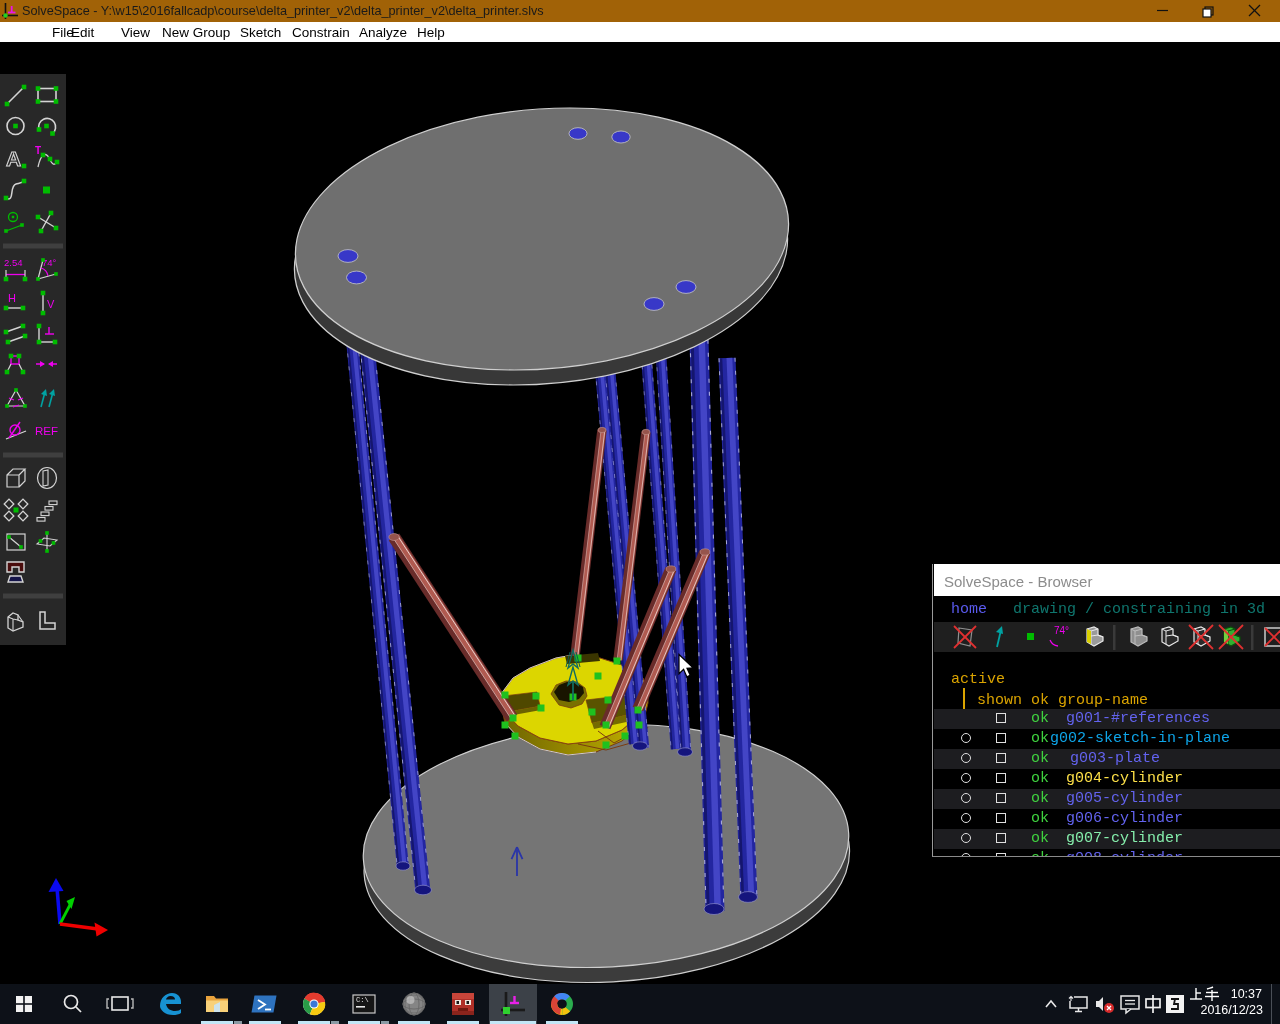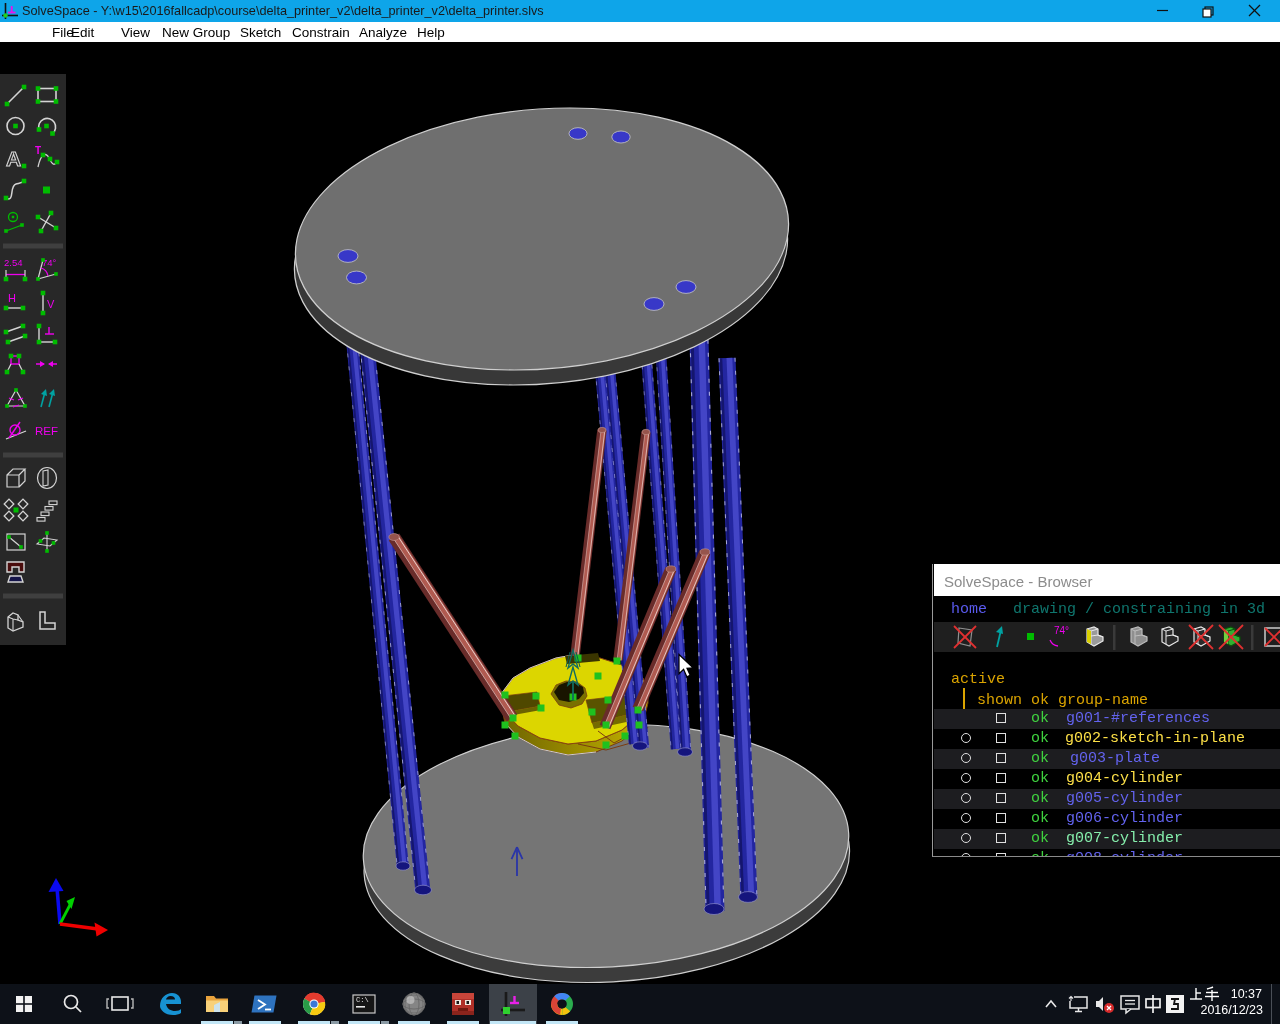--- a/index.html
+++ b/index.html
@@ -1,17 +1,17 @@
 <!DOCTYPE html>
 <html><head>
 <meta charset="utf-8">
 <style>
   html,body{margin:0;padding:0;width:1280px;height:1024px;overflow:hidden;background:#000;}
   body{font-family:"Liberation Sans",sans-serif;position:relative;}
-  #titlebar{position:absolute;left:0;top:0;width:1280px;height:22px;background:#0ea5e9;}
+  #titlebar{position:absolute;left:0;top:0;width:1280px;height:22px;background:#a16207;}
   #titletext{position:absolute;left:22px;top:4px;font-size:12.7px;color:#1a1a1a;white-space:pre;}
   #menubar{position:absolute;left:0;top:22px;width:1280px;height:20px;background:#fff;font-size:13.5px;color:#000;}
   #menubar span{position:absolute;top:2.5px;margin-left:44px;}
   #canvas{position:absolute;left:0;top:42px;width:1280px;height:942px;background:#000;}
   #scene{position:absolute;left:0;top:42px;}
   #toolbar{position:absolute;left:0;top:74px;width:66px;height:571px;background:#282828;}
   #browser{position:absolute;left:932px;top:564px;width:348px;height:292px;border-left:1px solid #9a9a9a;border-bottom:1px solid #8a8a8a;overflow:hidden;}
   #btitle{position:absolute;left:1px;top:0;width:367px;height:32px;background:#ffffff;color:#8c8c8c;font-size:15px;}
   #bcontent{position:absolute;left:1px;top:32px;width:347px;height:261px;background:#000;font-family:"Liberation Mono",monospace;font-size:15px;}
   #taskbar{position:absolute;left:0;top:984px;width:1280px;height:40px;background:#0d1118;}
@@ -458,21 +458,21 @@
 <div style="position:absolute;left:43px;top:96px;color:#dba400">shown ok  group-name</div>
 <div style="position:absolute;left:29px;top:92px;width:1.5px;height:39px;background:#dba400"></div>
 <div style="position:absolute;left:0;top:112.5px;width:347px;height:20.1px;background:#1d1d20;"></div>
 <div style="position:absolute;left:61.5px;top:116.5px;width:8.5px;height:8.5px;border:1.8px solid #e0e0e0"></div>
 <div style="position:absolute;left:97px;top:114.0px;color:#3fd43f">ok</div>
 <div style="position:absolute;left:132px;top:114.0px;color:#6363ef">g001-#references</div>
 <div style="position:absolute;left:0;top:132.6px;width:347px;height:20.1px;"></div>
 <div style="position:absolute;left:26.5px;top:137.1px;width:8px;height:8px;border:1.8px solid #e0e0e0;border-radius:50%"></div>
 <div style="position:absolute;left:61.5px;top:136.6px;width:8.5px;height:8.5px;border:1.8px solid #e0e0e0"></div>
 <div style="position:absolute;left:97px;top:134.1px;color:#3fd43f">ok</div>
-<div style="position:absolute;left:131px;top:134.1px;color:#fde047">g002-sketch-in-plane</div>
+<div style="position:absolute;left:116px;top:134.1px;color:#0ea5e9">g002-sketch-in-plane</div>
 <div style="position:absolute;left:0;top:152.6px;width:347px;height:20.1px;background:#1d1d20;"></div>
 <div style="position:absolute;left:26.5px;top:157.1px;width:8px;height:8px;border:1.8px solid #e0e0e0;border-radius:50%"></div>
 <div style="position:absolute;left:61.5px;top:156.6px;width:8.5px;height:8.5px;border:1.8px solid #e0e0e0"></div>
 <div style="position:absolute;left:97px;top:154.1px;color:#3fd43f">ok</div>
 <div style="position:absolute;left:136px;top:154.1px;color:#6363ef">g003-plate</div>
 <div style="position:absolute;left:0;top:172.7px;width:347px;height:20.1px;"></div>
 <div style="position:absolute;left:26.5px;top:177.2px;width:8px;height:8px;border:1.8px solid #e0e0e0;border-radius:50%"></div>
 <div style="position:absolute;left:61.5px;top:176.7px;width:8.5px;height:8.5px;border:1.8px solid #e0e0e0"></div>
 <div style="position:absolute;left:97px;top:174.2px;color:#3fd43f">ok</div>
 <div style="position:absolute;left:132px;top:174.2px;color:#fde047">g004-cylinder</div>

